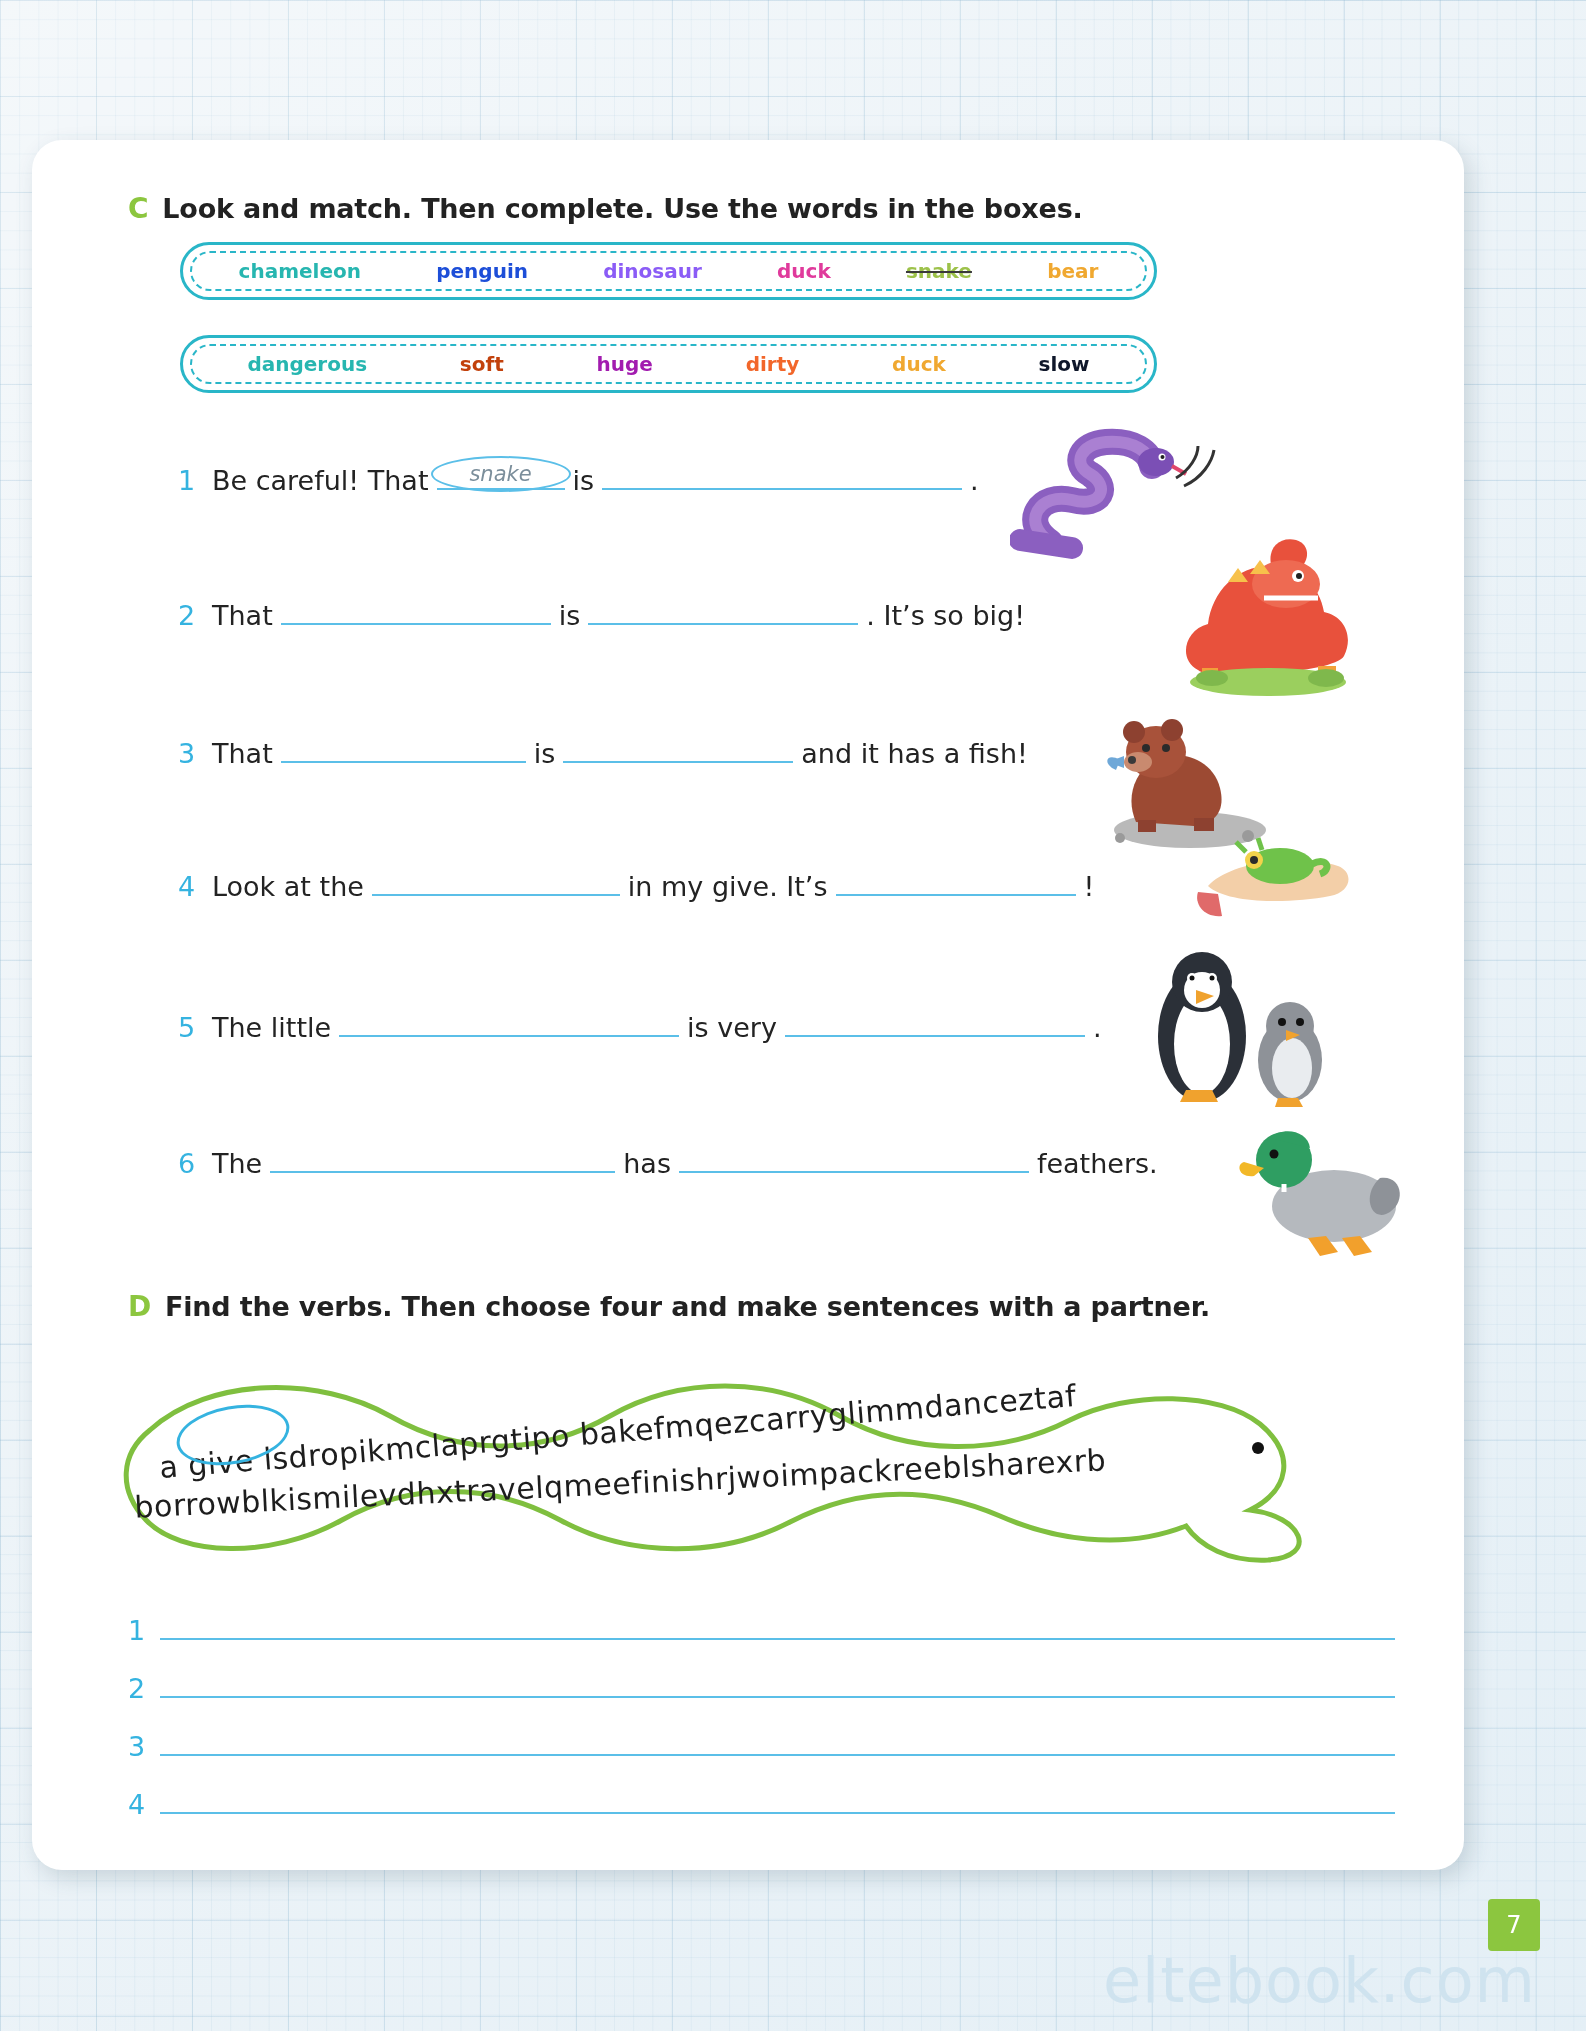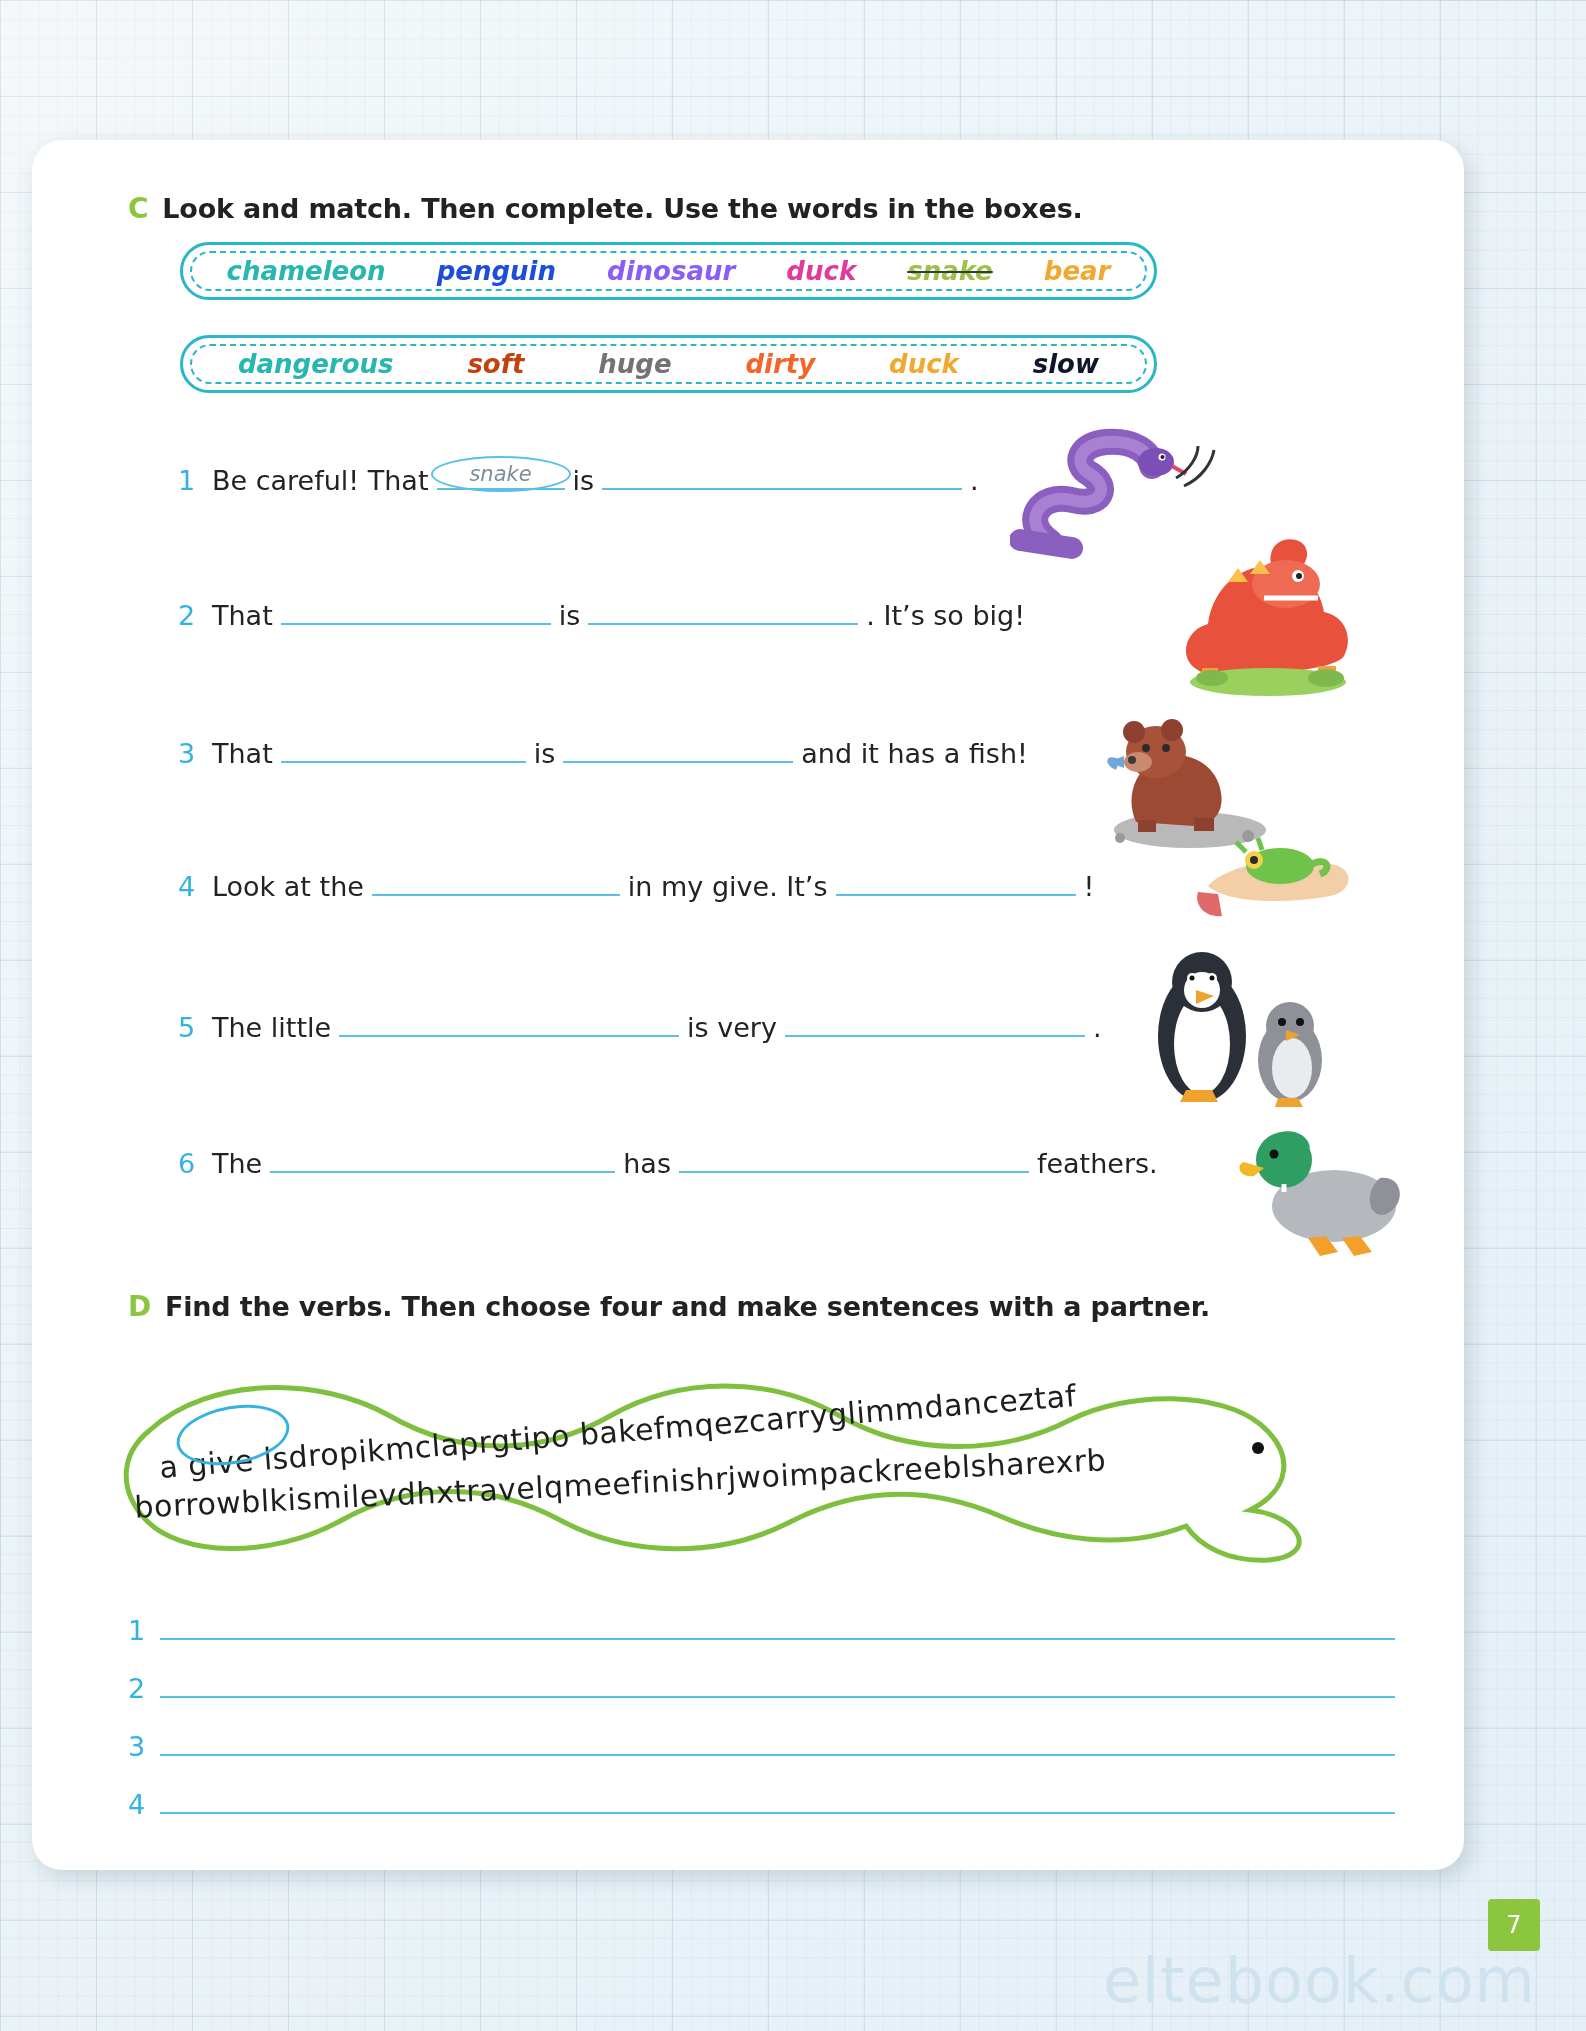--- a/index.html
+++ b/index.html
@@ -85,24 +85,23 @@
     position:absolute;
     left:7px; right:7px; top:6px; bottom:6px;
     border: 2px dashed #29b6c8;
     border-radius: 24px;
     pointer-events:none;
   }
   .wordbank span.word {
     position: relative;
     font-family: "DejaVu Sans", sans-serif;
     font-weight: bold;
-    font-size: 26px;
+    font-size: 20px;
     z-index: 2;
     padding: 0 6px;
-    font-style: italic;
   }
   .struck {
     text-decoration: line-through;
     text-decoration-color:#3a3a3a;
     text-decoration-thickness: 2px;
   }
 
   
   .qrow {
     position: absolute;
@@ -245,21 +244,21 @@
   <span class="word" style="color:#8b5cf6">dinosaur</span>
   <span class="word" style="color:#e03a9c">duck</span>
   <span class="word struck" style="color:#9dc24a">snake</span>
   <span class="word" style="color:#f0a830">bear</span>
 </div>
 
 <div class="wordbank" style="left:180px; top:335px; width:977px;">
   <div class="inner-dash"></div>
   <span class="word" style="color:#27b6b0">dangerous</span>
   <span class="word" style="color:#c2410c">soft</span>
-  <span class="word" style="color:#737373">huge</span>
+  <span class="word" style="color:#a21caf">huge</span>
   <span class="word" style="color:#f2662a">dirty</span>
   <span class="word" style="color:#f0a830">duck</span>
   <span class="word" style="color:#0f172a">slow</span>
 </div>
 
 <div class="qrow" style="left:178px; top:462px;">
   <span class="qnum">1</span>
   <span>Be careful! That</span>
   <span class="blank" style="width:128px;">
     <span class="answer circled">snake</span>

